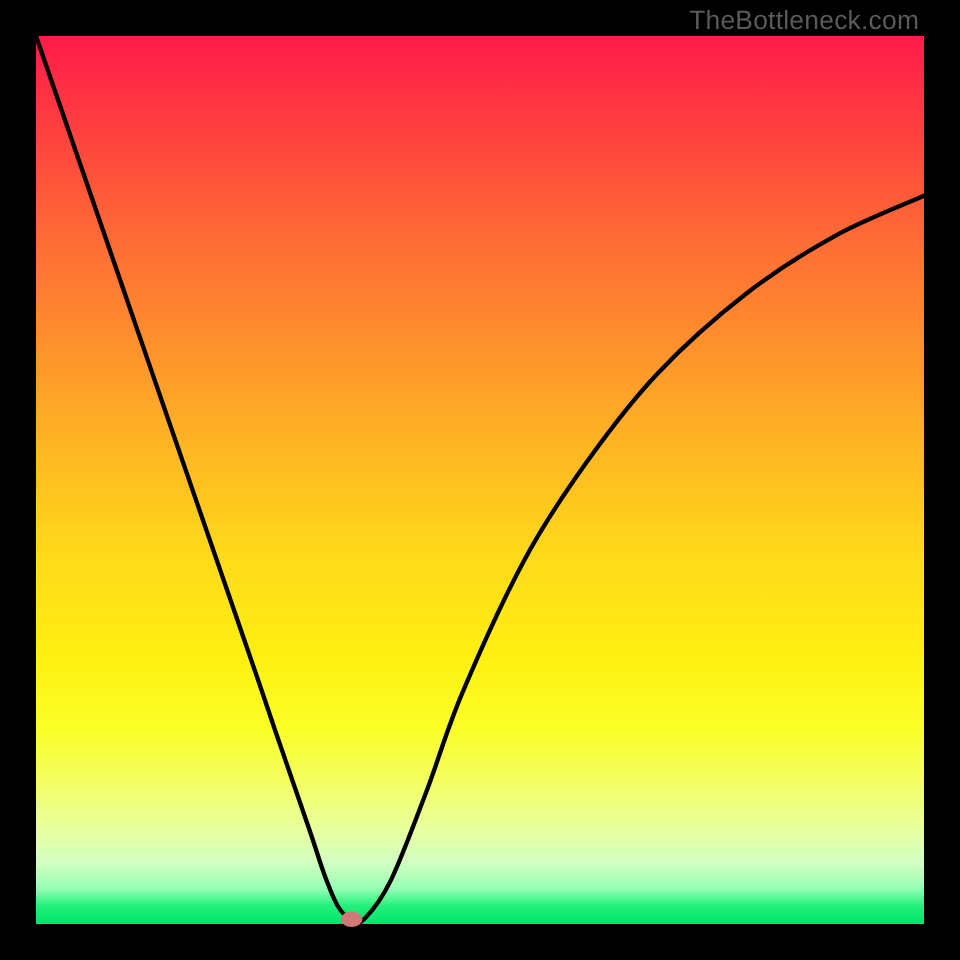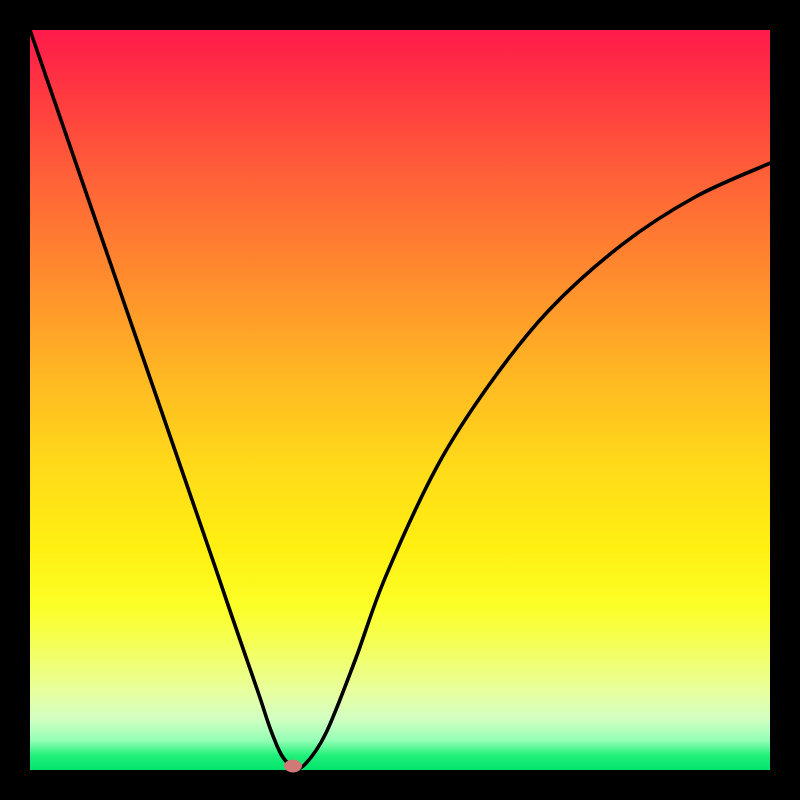--- a/index.html
+++ b/index.html
@@ -57,19 +57,20 @@
     height: 13px;
     background: #cf7a77;
     border-radius: 50%;
     transform: translate(-50%, -50%);
   }
 </style>
 </head>
 <body>
 
 <div class="frame">
+  <div class="watermark">TheBottleneck.com</div>
   <div class="plot">
     <svg class="curve" viewBox="0 0 740 740" preserveAspectRatio="none">
       <path id="curve-path" fill="none" stroke="#000" stroke-width="3.6" stroke-linecap="round" d="M 0 0 C 6.166666666666667 17.883333333333344, 24.666666666666664 71.53333333333339, 37 107.30000000000007 C 49.333333333333336 143.06666666666675, 61.666666666666664 178.83333333333337, 74 214.60000000000002 C 86.33333333333333 250.36666666666667, 98.66666666666667 286.1333333333334, 111 321.90000000000003 C 123.33333333333333 357.6666666666667, 135.66666666666666 393.43333333333334, 148 429.2 C 160.33333333333334 464.96666666666664, 176.36666666666667 511.34000000000003, 185 536.5 C 193.63333333333333 561.66, 194.86666666666667 565.73, 199.8 580.16 C 204.73333333333335 594.5899999999999, 209.66666666666666 608.7733333333333, 214.6 623.08 C 219.53333333333333 637.3866666666668, 225.08333333333334 653.2966666666666, 229.4 666 C 233.71666666666667 678.7033333333334, 236.8 689.4333333333333, 240.5 699.3 C 244.2 709.1666666666666, 247.90000000000003 719.0333333333334, 251.60000000000002 725.2 C 255.3 731.3666666666667, 259 734.5733333333333, 262.7 736.3 C 266.4 738.0266666666666, 268.25 741.1099999999999, 273.8 735.56 C 279.35 730.01, 287.3666666666667 720.76, 296 703 C 304.6333333333333 685.24, 315.73333333333335 654.9, 325.6 629 C 335.4666666666667 603.1, 341.6333333333333 579.6666666666667, 355.2 547.6 C 368.76666666666665 515.5333333333333, 389.7333333333334 468.6666666666667, 407.00000000000006 436.6 C 424.2666666666667 404.53333333333336, 440.3 381.1, 458.8 355.2 C 477.3 329.29999999999995, 495.8 304.6333333333333, 518 281.2 C 540.2 257.76666666666665, 567.3333333333334 233.7166666666667, 592 214.60000000000002 C 616.6666666666666 195.48333333333335, 641.3333333333334 180.06666666666666, 666 166.5 C 690.6666666666666 152.93333333333334, 727.6666666666666 138.75000000000003, 740 133.20000000000005"></path>
     </svg>
     <div id="marker" class="marker" style="left: 262.7px; top: 736.3px;"></div>
   </div>
 </div>
 
 </body></html>

